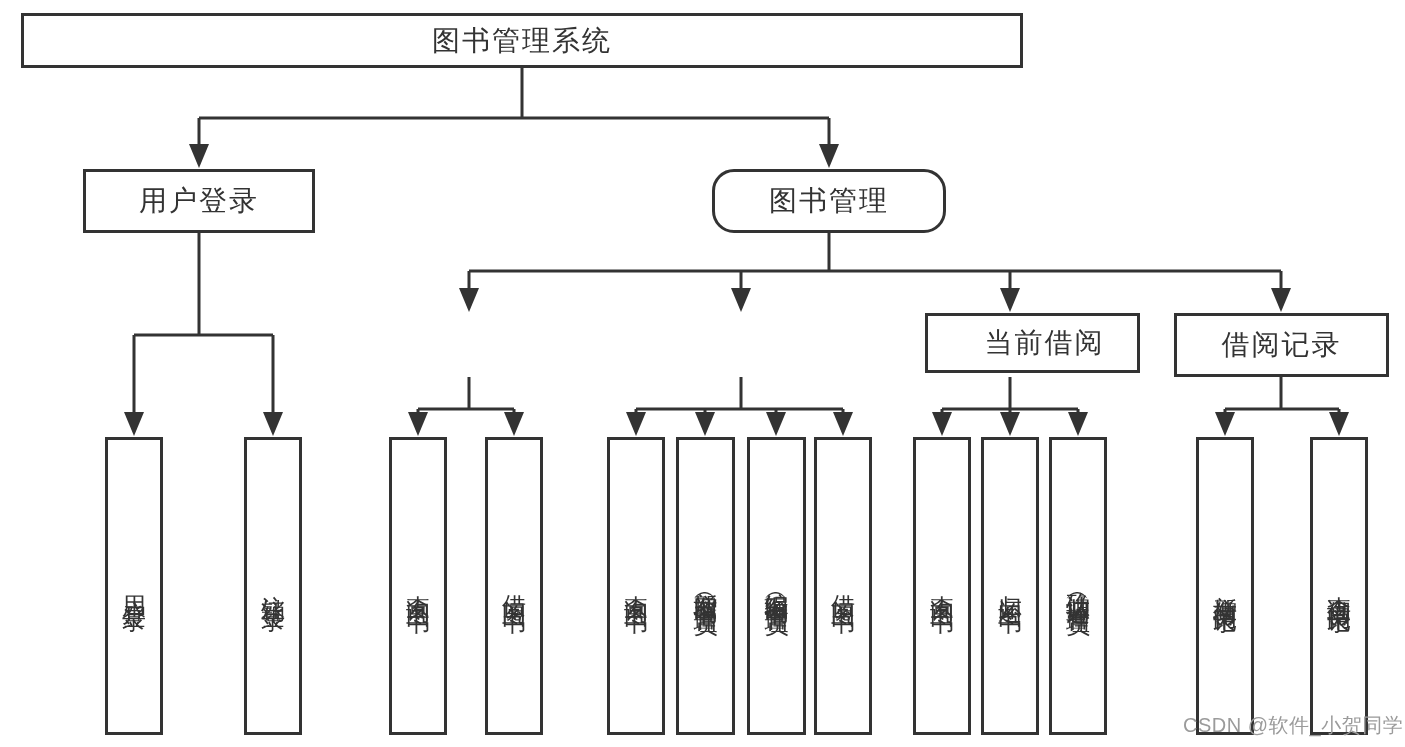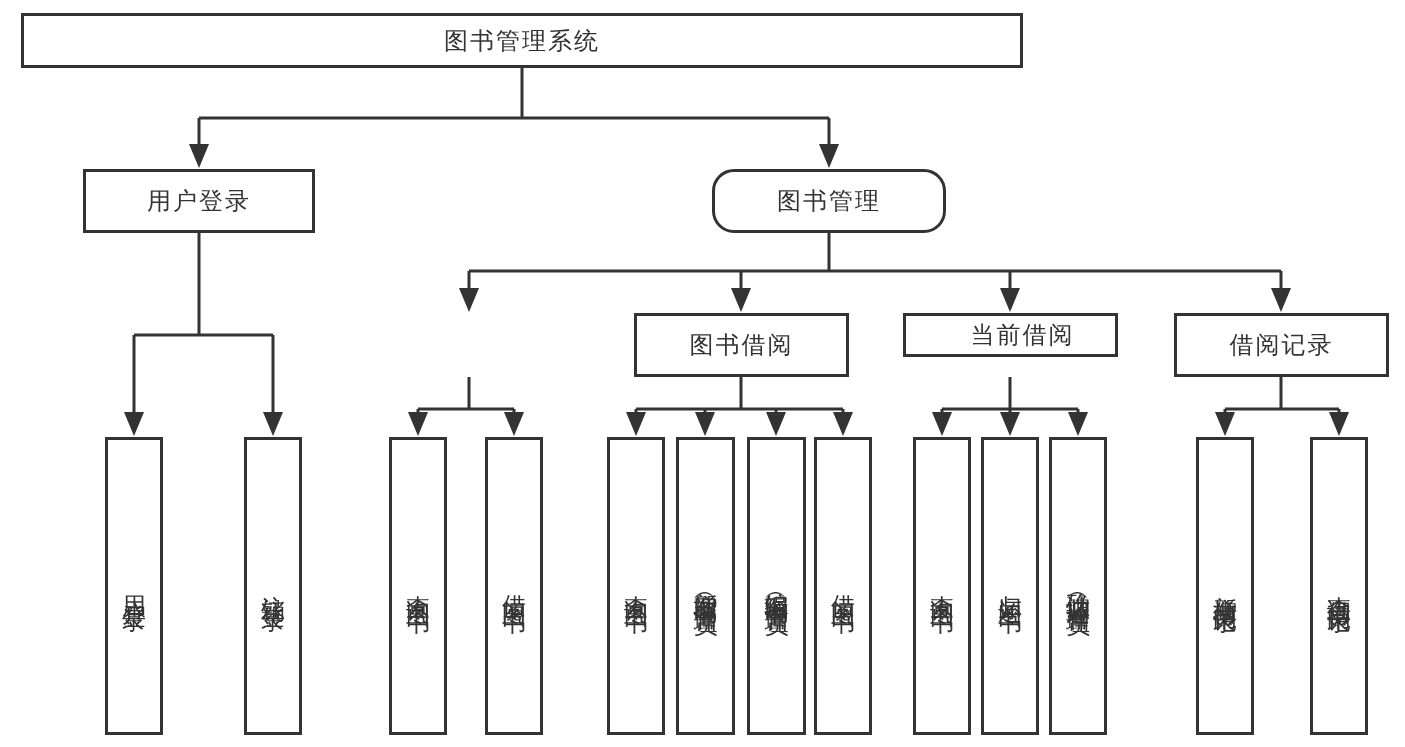--- a/index.html
+++ b/index.html
@@ -22,21 +22,21 @@
     box-sizing: border-box;
     background: #ffffff;
     border: 3px solid #333333;
     color: #333333;
     display: flex;
     align-items: center;
     justify-content: center;
     z-index: 2;
   }
   .box.h {
-    font-size: 24px;
+    font-size: 28px;
     letter-spacing: 2px;
     white-space: nowrap;
   }
   .box.v { }
   .box.v .vtext {
     writing-mode: vertical-rl;
     text-orientation: mixed;
     font-size: 24px;
     letter-spacing: 5px;
     line-height: 1;
@@ -100,22 +100,21 @@
       <polygon points="1215,412 1235,412 1225,436"></polygon>
       <polygon points="1329,412 1349,412 1339,436"></polygon>
     </g>
   </svg>
 
   <div class="box h" style="left:21px; top:13px; width:1002px; height:55px;">图书管理系统</div>
 
   <div class="box h" style="left:83px; top:169px; width:232px; height:64px;">用户登录</div>
   <div class="box h" style="left:712px; top:169px; width:234px; height:64px;border-radius:22px;">图书管理</div>
 
-  <div class="box h" style="left:634px; top:313px; width:215px; height:64px;">图书借阅</div>
-  <div class="box h" style="left:903px; top:313px; width:215px; height:44px;padding-left:24px;">当前借阅</div>
+  <div class="box h" style="left:925px; top:313px; width:215px; height:60px;padding-left:24px;">当前借阅</div>
   <div class="box h" style="left:1174px; top:313px; width:215px; height:64px;">借阅记录</div>
 
   <div class="box v" style="left:105px; top:437px; width:58px; height:298px;">
     <span class="vtext">用户登录</span>
   </div>
   <div class="box v" style="left:244px; top:437px; width:58px; height:298px;">
     <span class="vtext">注销登录</span>
   </div>
 
   <div class="box v" style="left:389px; top:437px; width:58px; height:298px;">
@@ -148,14 +147,15 @@
     <span class="vtext tight">确认归还（管理员）</span>
   </div>
 
   <div class="box v" style="left:1196px; top:437px; width:58px; height:298px;">
     <span class="vtext tight">新增借阅记录</span>
   </div>
   <div class="box v" style="left:1310px; top:437px; width:58px; height:298px;">
     <span class="vtext tight">查询借阅记录</span>
   </div>
 
+  <div class="watermark">CSDN @软件_小贺同学</div>
 
 </div>
 
 </body></html>

